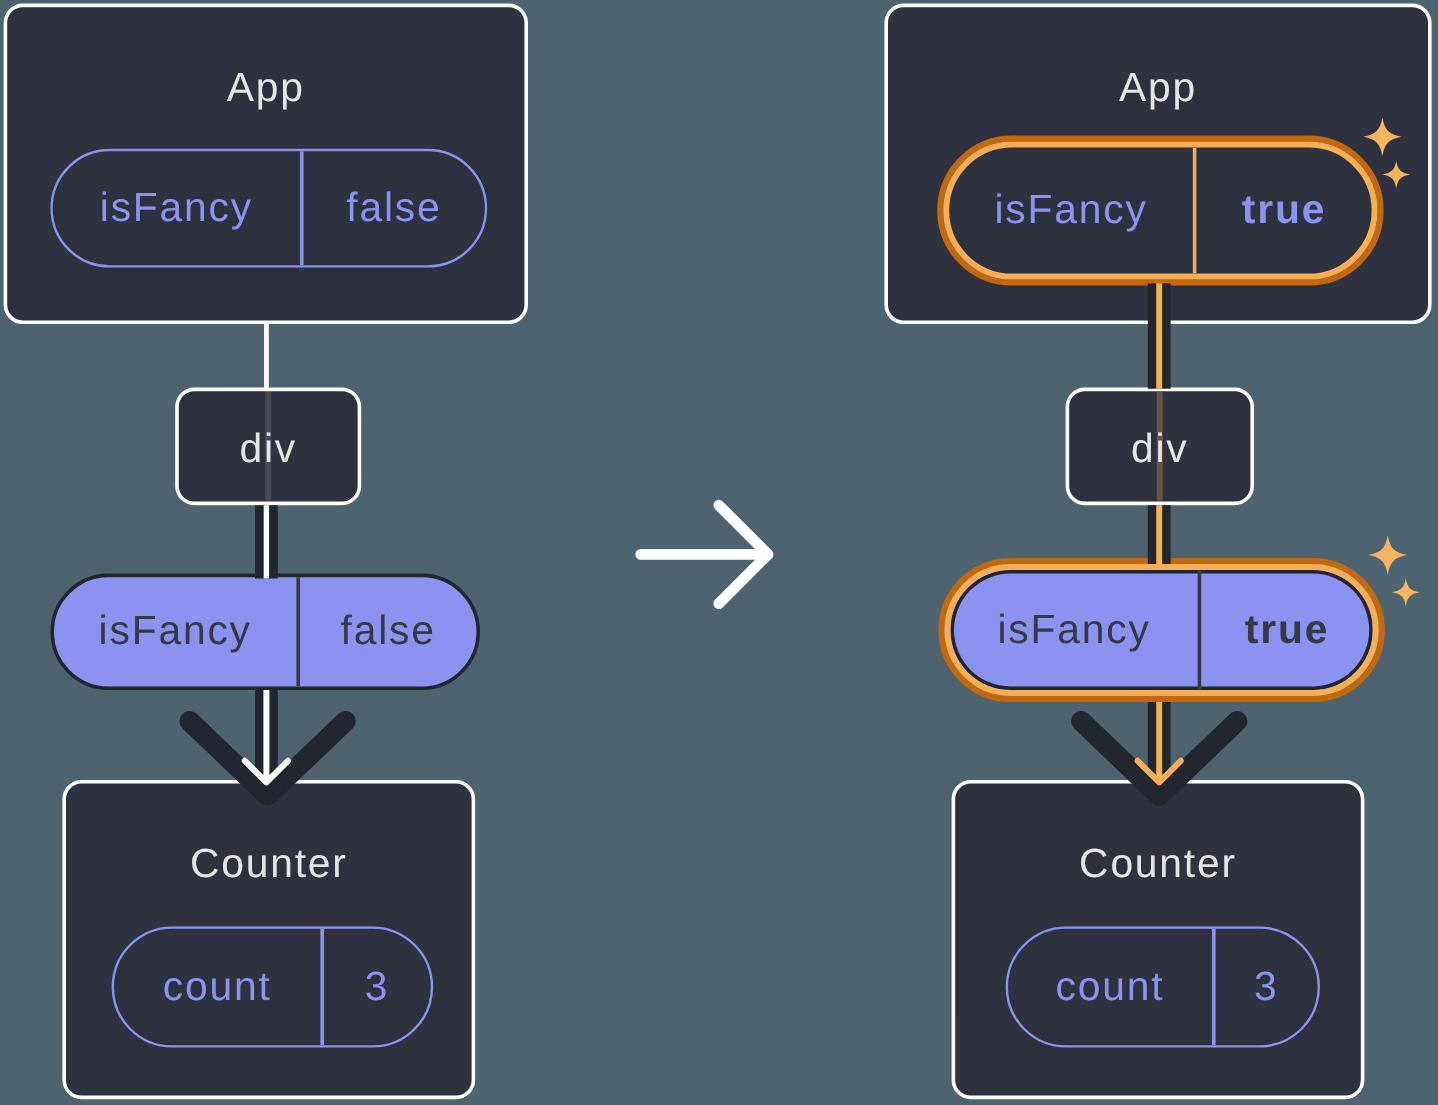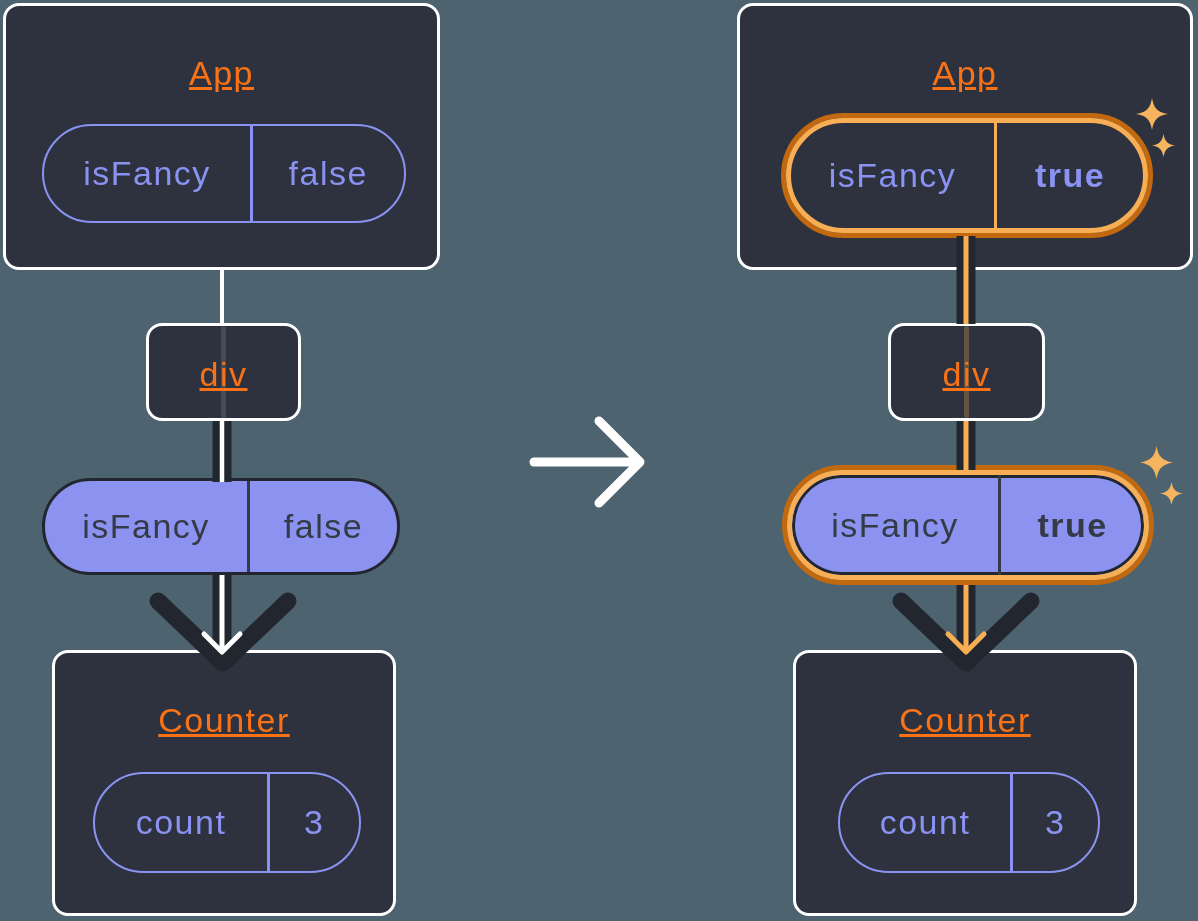--- a/index.html
+++ b/index.html
@@ -7,21 +7,21 @@
     position:relative;width:1198px;height:921px;background:#4D6470;
     font-family:"Liberation Sans", sans-serif;overflow:hidden;
   }
   
   .box{
     position:absolute;background:#2D323E;border:3.5px solid #FFFFFF;
     border-radius:16px;box-sizing:border-box;
   }
   .box-title{
     position:absolute;left:0;right:0;text-align:center;
-    color:#f97316;font-size:34px;letter-spacing:1.5px;font-weight:500;text-decoration:underline;
+    color:#e5e5e5;font-size:34px;letter-spacing:1.5px;font-weight:500;
   }
   
   .pill{
     position:absolute;display:flex;align-items:stretch;
     border-radius:999px;box-sizing:border-box;overflow:hidden;
   }
   .pill .cell{
     display:flex;align-items:center;justify-content:center;
     font-size:34px;letter-spacing:1.5px;
   }

